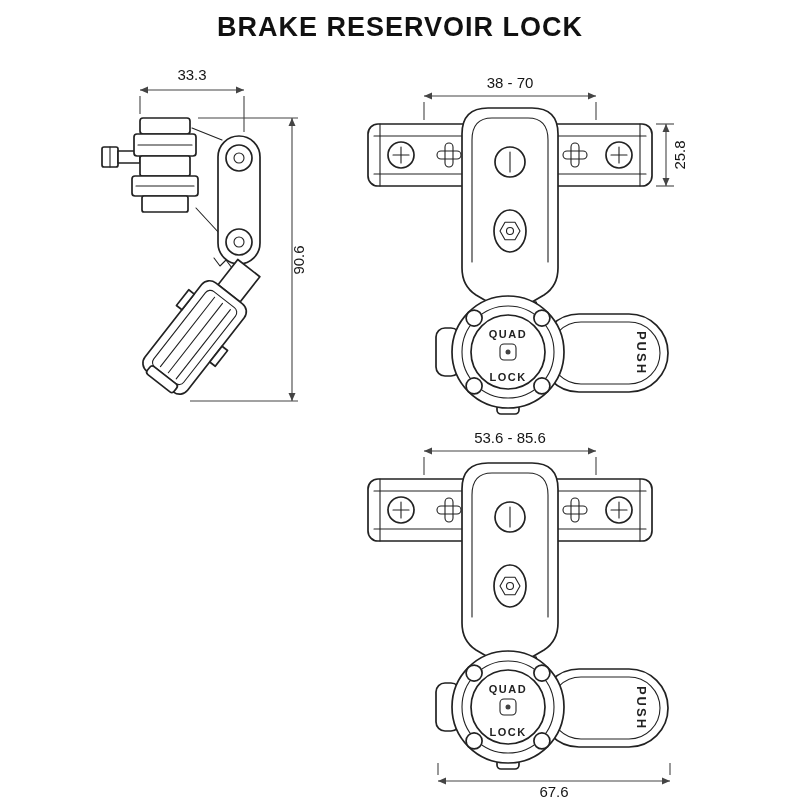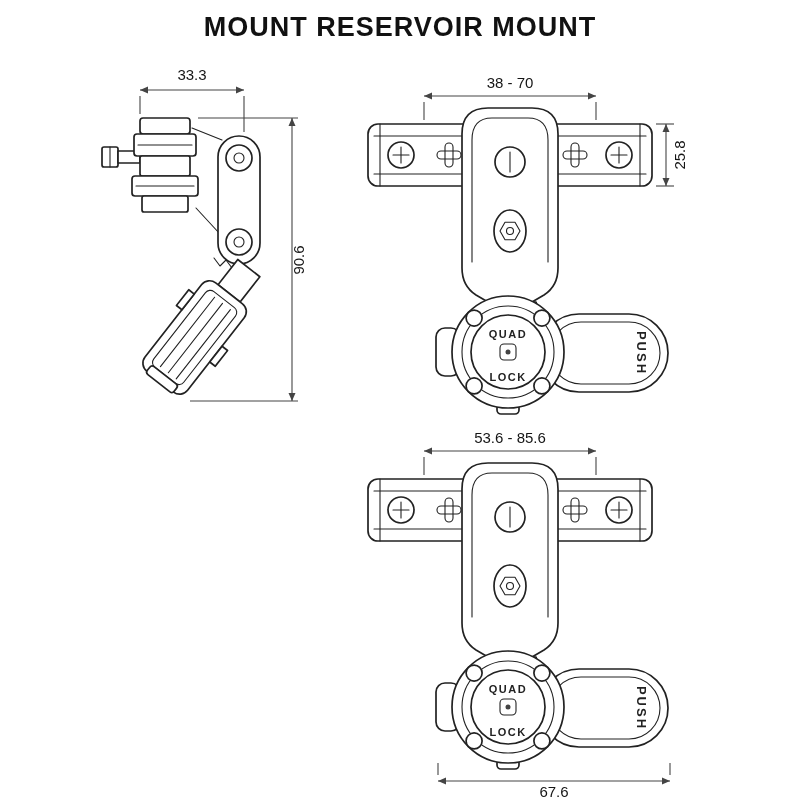--- a/index.html
+++ b/index.html
@@ -11,21 +11,21 @@
   .t{stroke-width:1.1}
   .dim{stroke:#444;stroke-width:1.1;fill:none}
   .dar{fill:#444;stroke:none}
   .dlab{font-size:15px;fill:#151515;text-anchor:middle}
   .brand{font-size:11px;font-weight:700;letter-spacing:1.5px;fill:#222;text-anchor:middle}
   .push{font-size:13px;font-weight:700;letter-spacing:2px;fill:#222;text-anchor:middle}
 </style>
 </head>
 <body>
 
-<div class="title">MOUNT RESERVOIR MOUNT</div>
+<div class="title">BRAKE RESERVOIR LOCK</div>
 
 <svg width="800" height="800" viewBox="0 0 800 800">
 
   <g>
 
     <g>
       <rect class="sw" x="102" y="147" width="16" height="20" rx="2"></rect>
       <line class="s t" x1="110" y1="147" x2="110" y2="167"></line>
       <rect class="sw" x="118" y="151" width="22" height="12"></rect>
     </g>

